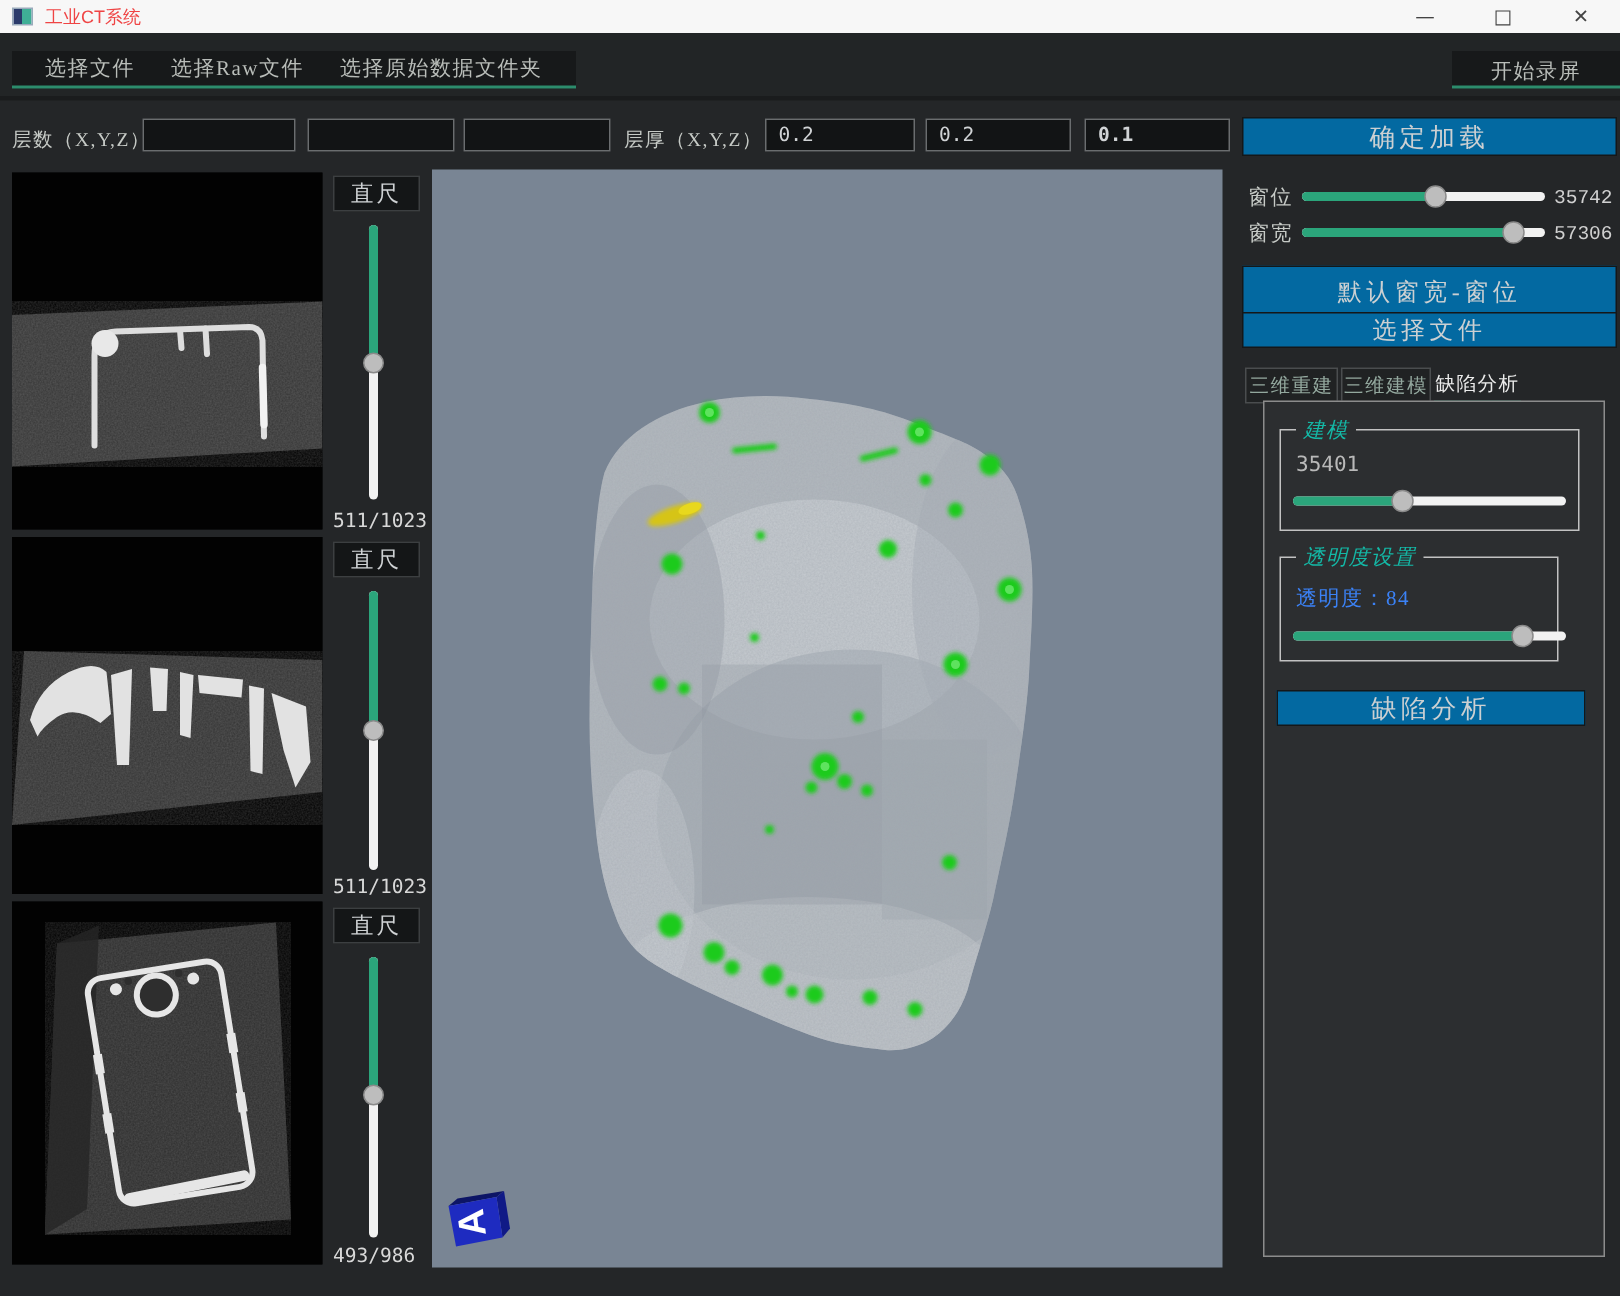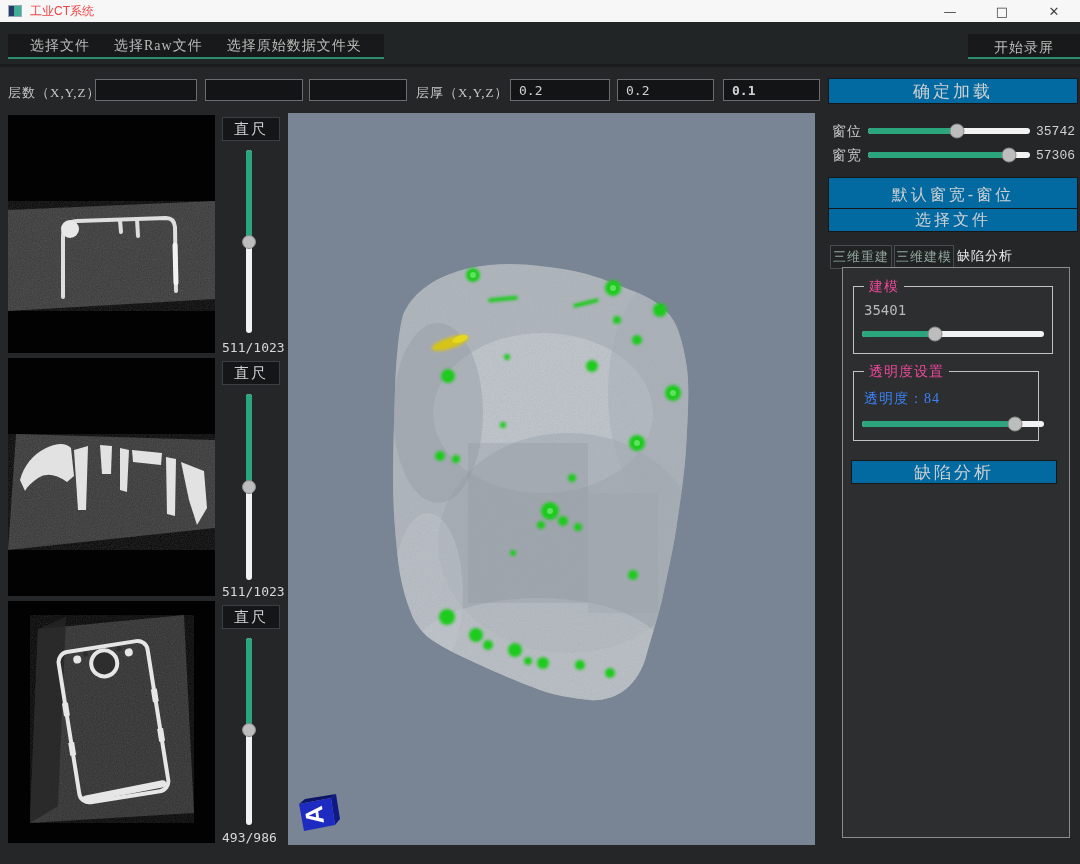--- a/index.html
+++ b/index.html
@@ -66,21 +66,21 @@
 
   .tab { position:absolute; top:245px; height:24px; display:flex; align-items:center;
          justify-content:center; font-size:13px; letter-spacing:1px; }
   .tab.inactive { color:#93a89e; border:1px solid #4a4d4f; background:#202223; }
   .tab.active { color:#ececec; border-bottom:2px solid #2ba57b; background:#242628; }
 
   .pane-box { position:absolute; left:842px; top:267px; width:228px; height:571px;
               border:1px solid #8c8c8c; background:#2c2e30; }
   .group-box { position:absolute; border:1px solid #c2c2c2; }
   .group-legend { position:absolute; top:-9px; left:10px; background:#2c2e30; padding:0 5px;
-                  color:#ec4899; font-size:14px; letter-spacing:1px; }
+                  color:#14b8a6; font-size:14px; letter-spacing:1px;font-style:italic; }
   .group-text { position:absolute; color:#b9b9b9; font-size:14px;
                 font-family:"DejaVu Sans Mono",monospace; }
   .group-text-cn { position:absolute; color:#3b82f6; font-size:14px; letter-spacing:1px; }
 </style>
 </head>
 <body>
 
 <div id="app">
 
   <svg width="0" height="0" style="position:absolute">

